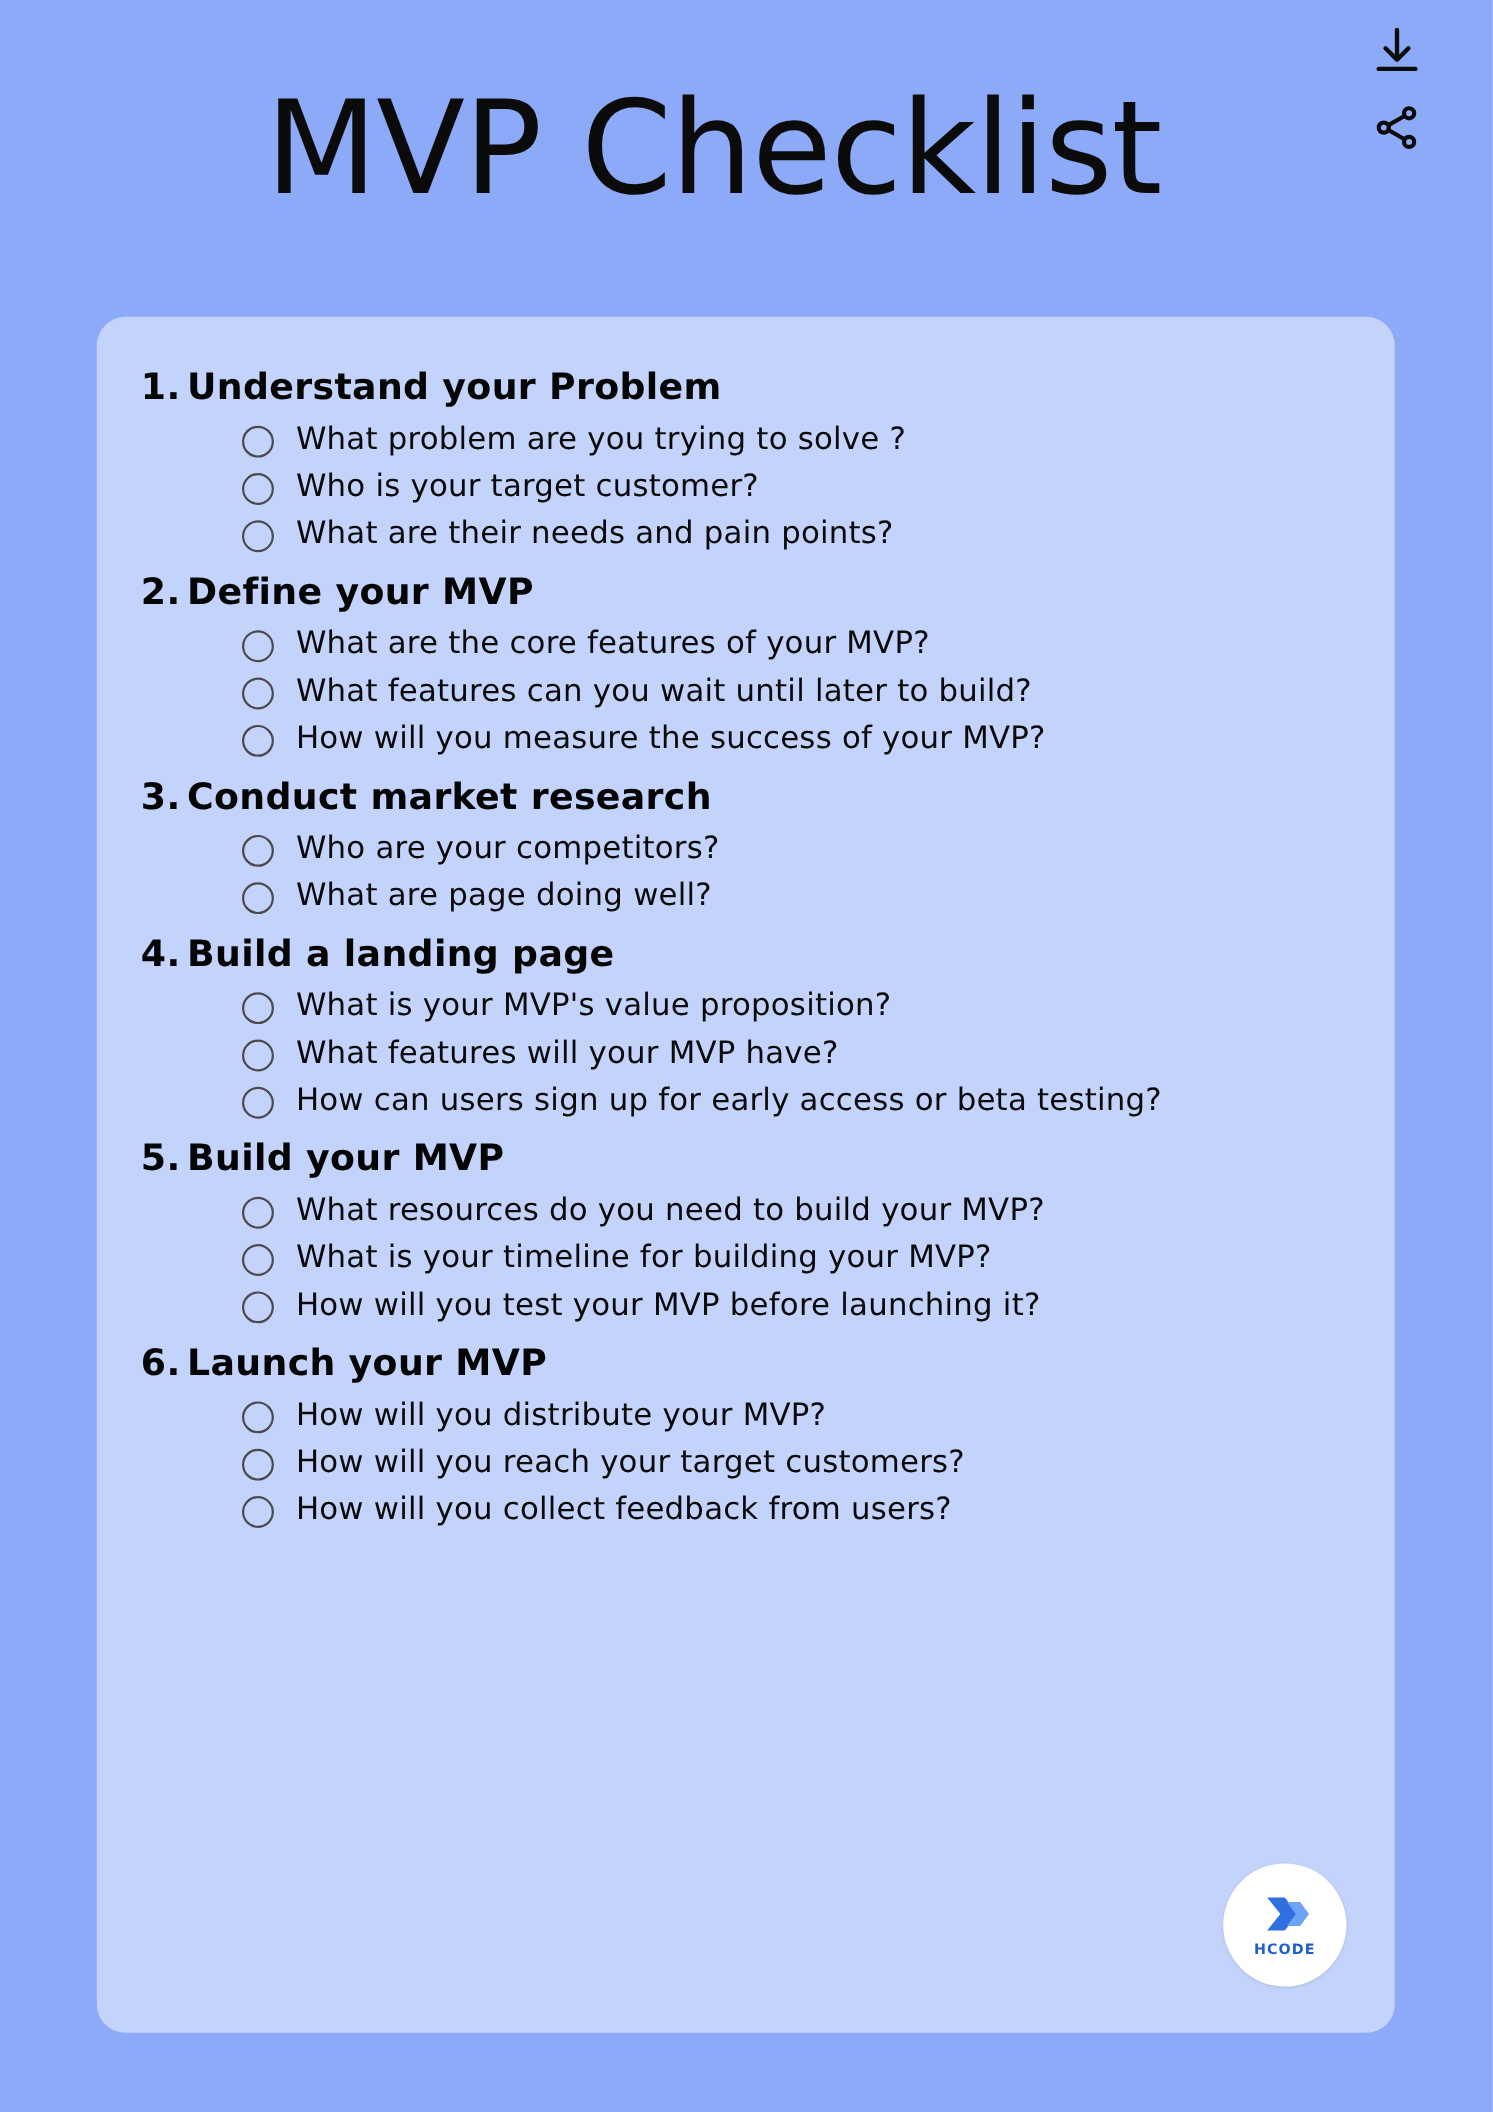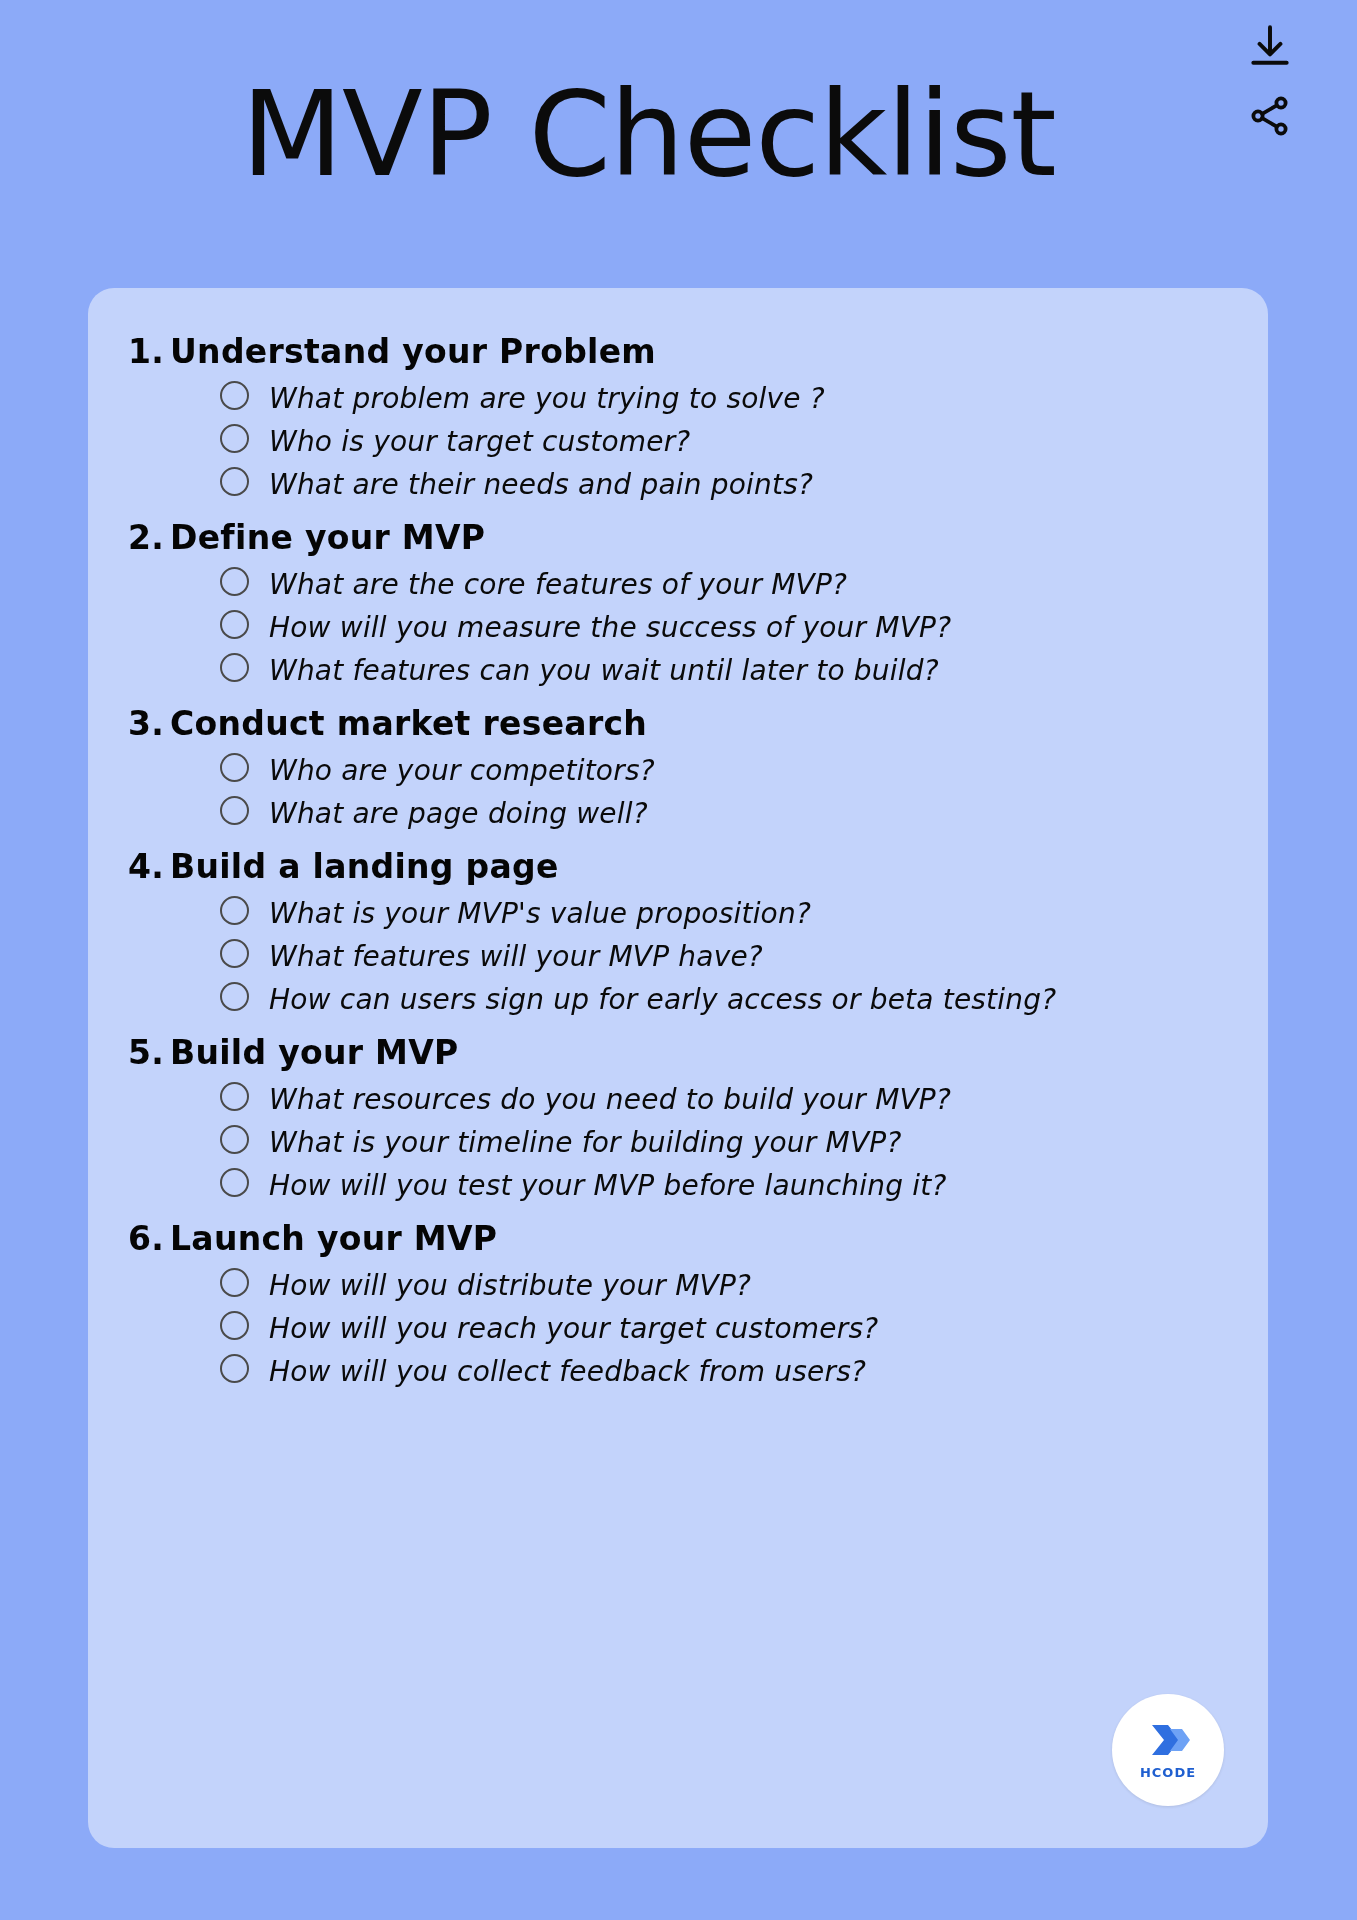--- a/index.html
+++ b/index.html
@@ -83,24 +83,23 @@
     display: inline-block;
     min-width: 42px;
     font-weight: bold;
   }
   .section-title { font-weight: bold; }
 
   .items { margin: 0 0 4px 0; padding: 0; }
 
   .item {
     display: flex;
-    align-items: flex-start;
+    align-items: flex-end;
     margin: 0 0 8px 0;
     padding-left: 92px;
-    font-style: italic;
   }
   .checkbox {
     width: 29px;
     height: 29px;
     min-width: 29px;
     border: 2.5px solid #4a4a4a;
     border-radius: 50%;
     background: transparent;
     margin-right: 20px;
     box-sizing: border-box;
@@ -190,25 +189,25 @@
           <span class="section-num">2.</span>
           <span class="section-title">Define your MVP</span>
         </div>
         <div class="items">
           <div class="item">
             <span class="checkbox"></span>
             <span class="item-label">What are the core features of your MVP?</span>
           </div>
           <div class="item">
             <span class="checkbox"></span>
+            <span class="item-label">What features can you wait until later to build?</span>
+          </div>
+          <div class="item">
+            <span class="checkbox"></span>
             <span class="item-label">How will you measure the success of your MVP?</span>
-          </div>
-          <div class="item">
-            <span class="checkbox"></span>
-            <span class="item-label">What features can you wait until later to build?</span>
           </div>
         </div>
       </div>
       <div class="section">
         <div class="section-heading">
           <span class="section-num">3.</span>
           <span class="section-title">Conduct market research</span>
         </div>
         <div class="items">
           <div class="item">

